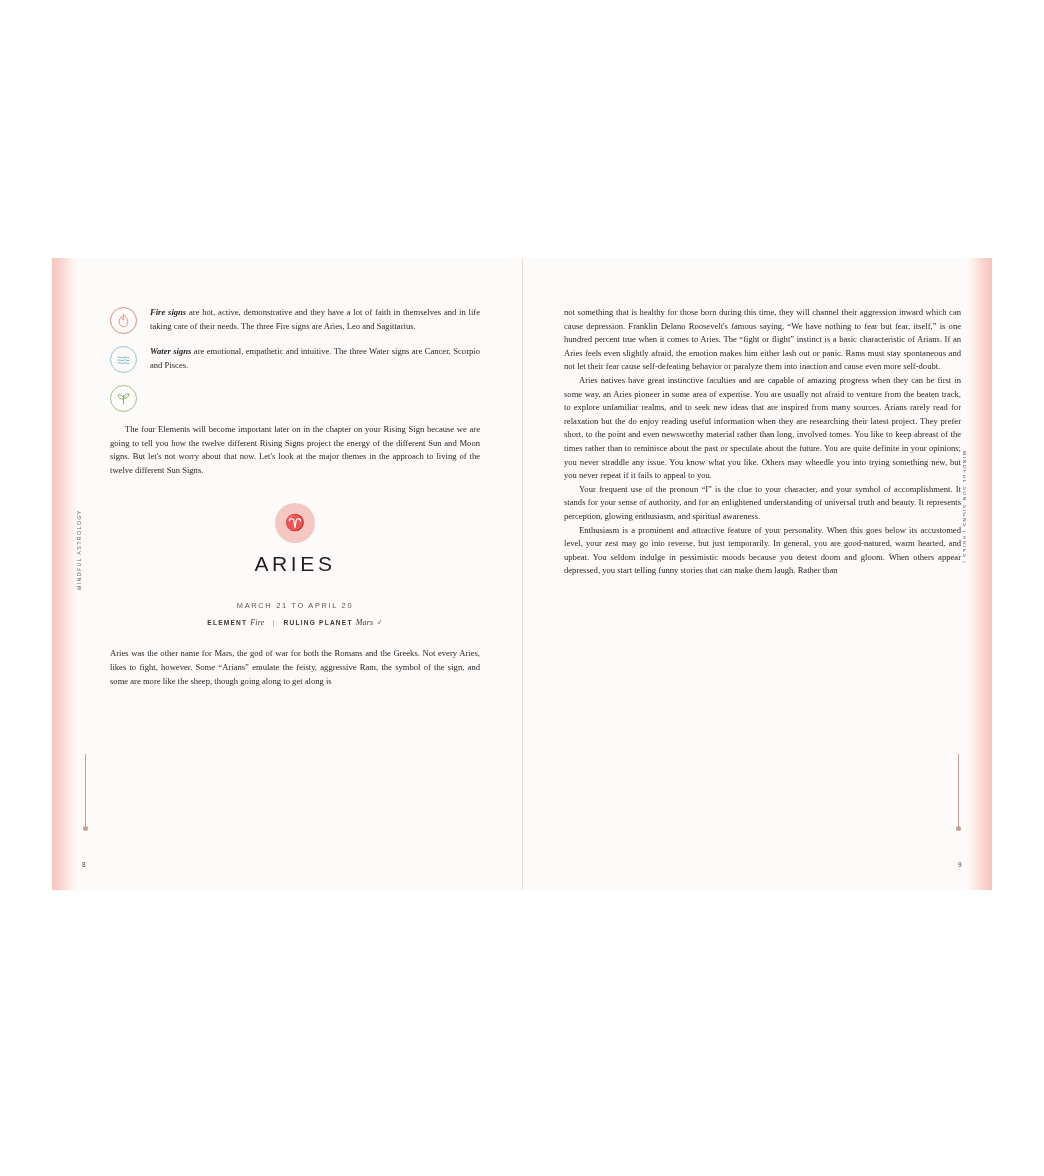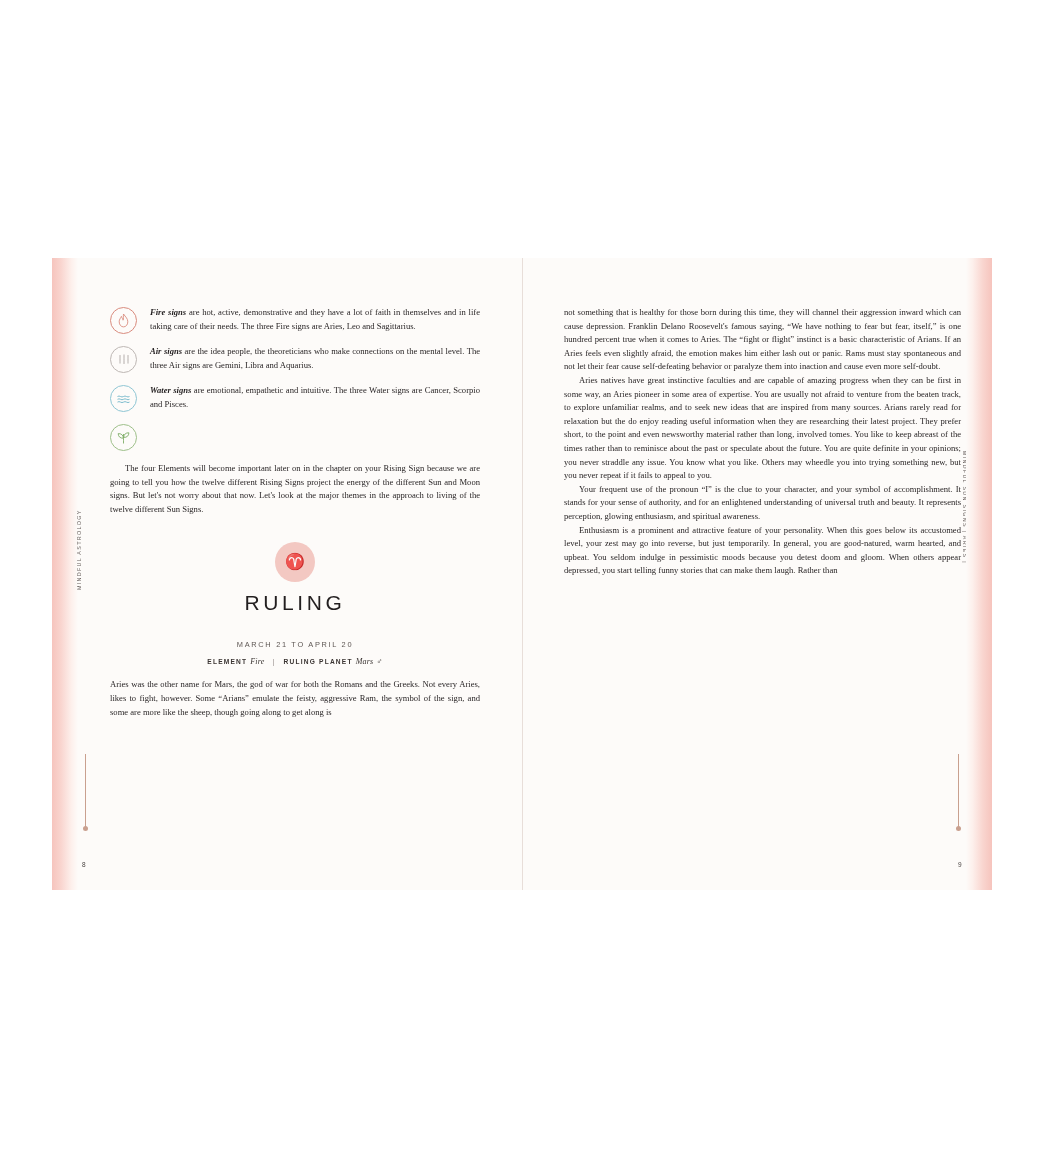--- a/index.html
+++ b/index.html
@@ -209,21 +209,21 @@
     color: #3a3432;
   }
   .sign-meta .k { font-weight: bold; }
   .sign-meta .v {
     font-family: "Liberation Serif", serif;
     font-style: italic;
     letter-spacing: .2px;
     font-size: 8px;
   }
   .sign-meta .sep { color: #8d8582; margin: 0 5px; }
-  .sign-body { margin-top: 12px; }
+  .sign-body { margin-top: 20px; }
   .sign-body p.body { text-indent: 0; }
 </style>
 </head>
 <body>
 
 <div class="page-wrap">
   <div class="spread">
     <div class="gutter"></div>
 
     <div class="page page-left">
@@ -237,32 +237,20 @@
           <div class="elem-badge" style="border-color:#d98b7e;">
             <svg width="13" height="15" viewBox="0 0 13 15">
               <path d="M6.5 1 C8.6 4 10.8 5.6 10.8 8.8 C10.8 11.7 8.9 13.9 6.5 13.9 C4.1 13.9 2.2 11.7 2.2 8.8 C2.2 6.3 3.6 5.2 4.4 3.4 C4.9 5.2 6 5.6 6 7.2 C6.9 6.1 6 3.3 6.5 1 Z" fill="none" stroke="#d98b7e" stroke-width="0.9"></path>
             </svg>
           </div>
           <div class="elem-text">
             <b>Fire signs</b><span> are hot, active, demonstrative and they have a lot of faith in themselves and in life taking care of their needs. The three Fire signs are Aries, Leo and Sagittarius.</span>
           </div>
         </div>
 
-        <div class="elem-item">
-          <div class="elem-badge" style="border-color:#bdb7b4;">
-            <svg width="14" height="13" viewBox="0 0 14 13">
-              <path d="M3 2 C3 2 3 9 3 10.5" fill="none" stroke="#a9a3a0" stroke-width="0.9"></path>
-              <path d="M7 1.5 C7 1.5 7 9.5 7 11" fill="none" stroke="#a9a3a0" stroke-width="0.9"></path>
-              <path d="M11 2 C11 2 11 9 11 10.5" fill="none" stroke="#a9a3a0" stroke-width="0.9"></path>
-            </svg>
-          </div>
-          <div class="elem-text">
-            <b>Air signs</b><span> are the idea people, the theoreticians who make connections on the mental level. The three Air signs are Gemini, Libra and Aquarius.</span>
-          </div>
-        </div>
 
         <div class="elem-item">
           <div class="elem-badge" style="border-color:#8fc6d4;">
             <svg width="15" height="12" viewBox="0 0 15 12">
               <path d="M1.5 3.5 C3.5 1.8 5.5 5.2 7.5 3.5 C9.5 1.8 11.5 5.2 13.5 3.5" fill="none" stroke="#6fb6c8" stroke-width="0.9"></path>
               <path d="M1.5 6.3 C3.5 4.6 5.5 8 7.5 6.3 C9.5 4.6 11.5 8 13.5 6.3" fill="none" stroke="#6fb6c8" stroke-width="0.9"></path>
               <path d="M1.5 9.1 C3.5 7.4 5.5 10.8 7.5 9.1 C9.5 7.4 11.5 10.8 13.5 9.1" fill="none" stroke="#6fb6c8" stroke-width="0.9"></path>
             </svg>
           </div>
           <div class="elem-text">
@@ -278,21 +266,21 @@
               <path d="M7.7 6.4 C10.9 6.6 12.8 4.8 12.9 1.8 C9.8 1.6 7.8 3.4 7.7 6.4 Z" fill="none" stroke="#7fae68" stroke-width="0.9"></path>
             </svg>
           </div>
         </div>
       </div>
 
       <p class="body" style="">The four Elements will become important later on in the chapter on your Rising Sign because we are going to tell you how the twelve different Rising Signs project the energy of the different Sun and Moon signs. But let's not worry about that now. Let's look at the major themes in the approach to living of the twelve different Sun Signs.</p>
 
       <div class="sign-block">
         <div class="sign-circle">♈</div>
-        <h1 class="sign-name">RULING</h1>
+        <h1 class="sign-name">ARIES</h1>
         <div class="sign-dates">MARCH 21 TO APRIL 20</div>
         <div class="sign-meta">
           <span class="k">ELEMENT</span>
           <span class="v">Fire</span>
           <span class="sep">|</span>
           <span class="k">RULING PLANET</span>
           <span class="v">Mars</span>
           <span class="v">♂</span>
         </div>
       </div>

